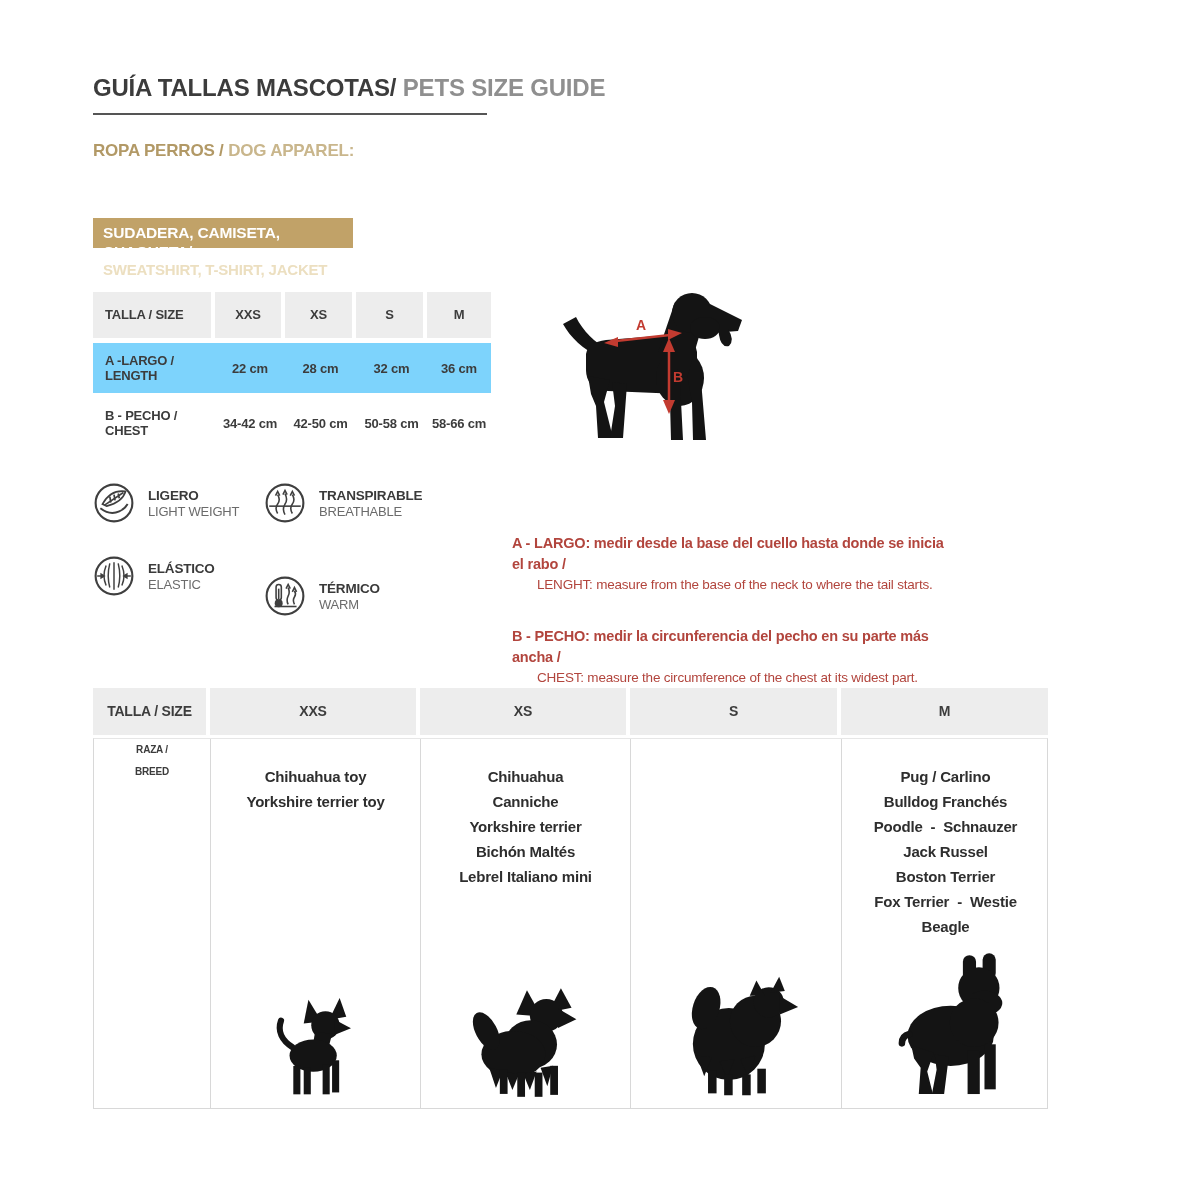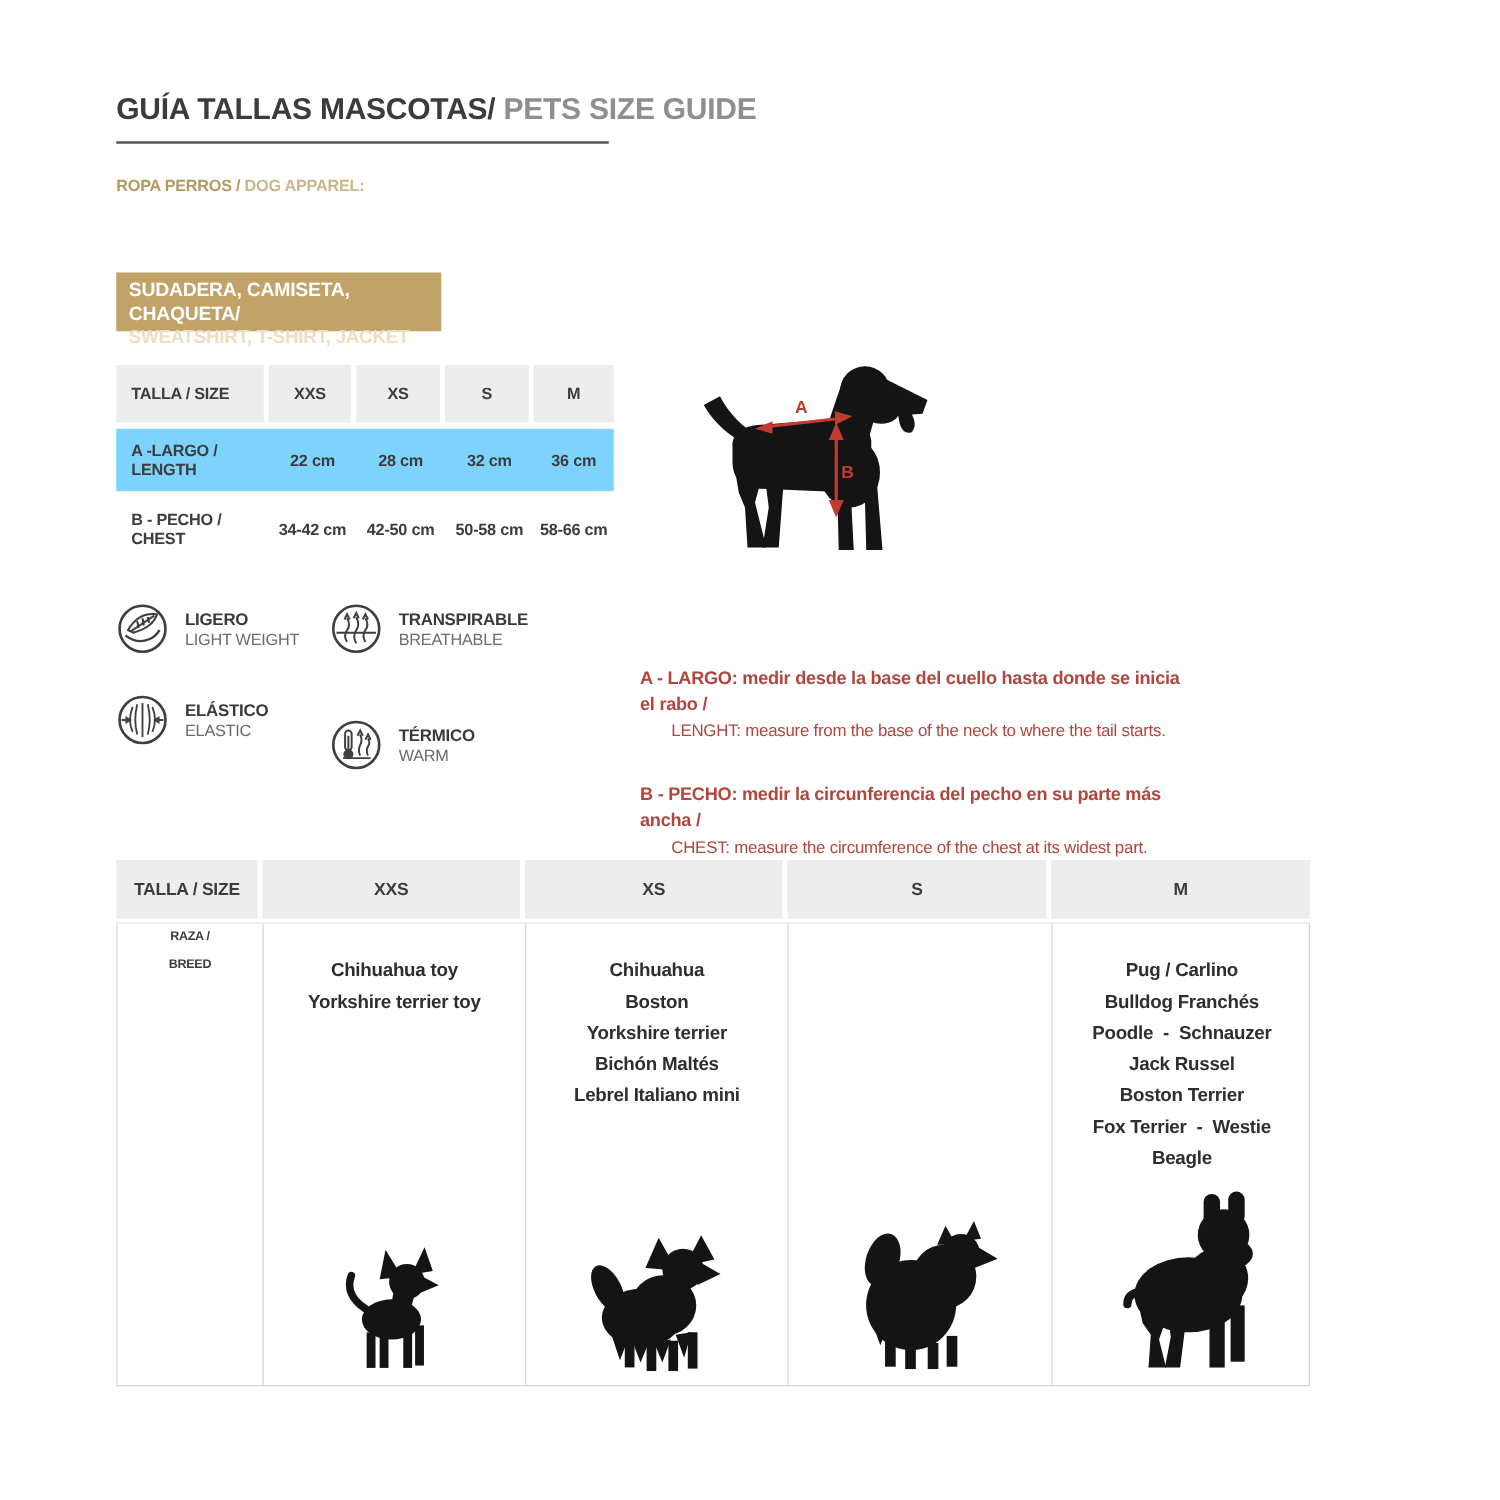--- a/index.html
+++ b/index.html
@@ -8,25 +8,25 @@
     position:relative; width:1200px; height:1200px; background:#fff;
     font-family:"Liberation Sans", sans-serif; color:#3c3c3c; overflow:hidden;
     letter-spacing:-0.2px;
     padding-left:23px;
   }
   
   .title-wrap { position:absolute; left:93px; top:74px; width:394px;
     border-bottom:2px solid #555; padding-bottom:11px; }
   .title { font-size:24px; font-weight:bold; white-space:nowrap; }
   .title .t2 { color:#8f8f8f; }
-  .subtitle { position:absolute; left:93px; top:141px; font-size:13px; font-weight:bold; }
+  .subtitle { position:absolute; left:93px; top:141px; font-size:17px; font-weight:bold; }
   .subtitle .s1 { color:#b29966; }
   .subtitle .s2 { color:#c9b68c; }
   
-  .banner { position:absolute; left:93px; top:218px; width:260px; height:47px;
+  .banner { position:absolute; left:93px; top:218px; width:260px; height:30px;
     background:#c1a268; padding:5px 10px 0 10px; }
   .banner .b1 { color:#ffffff; font-weight:bold; font-size:15.5px; line-height:19px; }
   .banner .b2 { color:#ecdfc0; font-weight:bold; font-size:15px; line-height:18px; }
   
   .size-table { position:absolute; left:93px; top:292px; width:398px; }
   .trow { display:grid; grid-template-columns:122px 70px 71px 71px 64px; align-items:center; }
   .trow .cell { font-size:13px; font-weight:bold; text-align:center; }
   .trow .lab { text-align:left; padding-left:12px; }
   .thead { height:46px; }
   .thead .cell { background:#ededed; height:46px; line-height:46px; border-right:4px solid #fff; }
@@ -254,21 +254,21 @@
             <rect x="26" y="74" width="7.5" height="30"></rect>
             <rect x="37" y="76" width="7.5" height="28"></rect>
             <path d="M25,54 C14,47 9,37 13,26" stroke="#141414" stroke-width="6.5" fill="none" stroke-linecap="round"></path>
           </svg>
         </div>
       </div>
 
       <div class="bcol">
         <div class="breeds">
           <div>Chihuahua</div>
-          <div>Boston</div>
+          <div>Canniche</div>
           <div>Yorkshire terrier</div>
           <div>Bichón Maltés</div>
           <div>Lebrel Italiano mini</div>
         </div>
         <div class="dogbox">
           <svg width="126" height="112" viewBox="0 0 130 115" fill="#141414">
             <polygon points="66,2 81,29 55,27"></polygon>
             <polygon points="101,0 88,25 112,20"></polygon>
             <circle cx="86" cy="28" r="17"></circle>
             <polygon points="98,21 117,32 98,41"></polygon>

